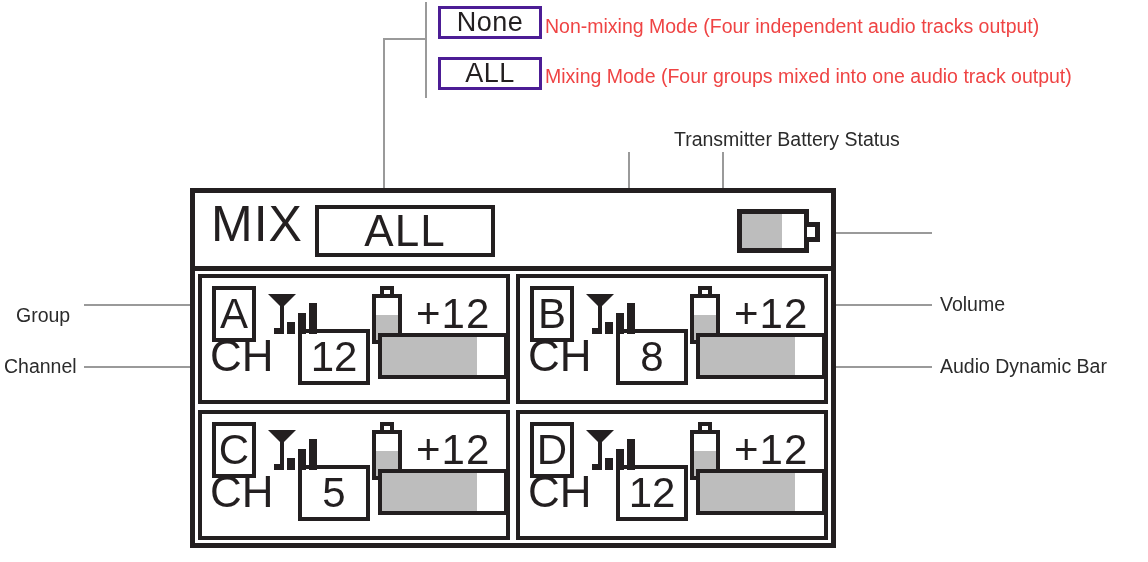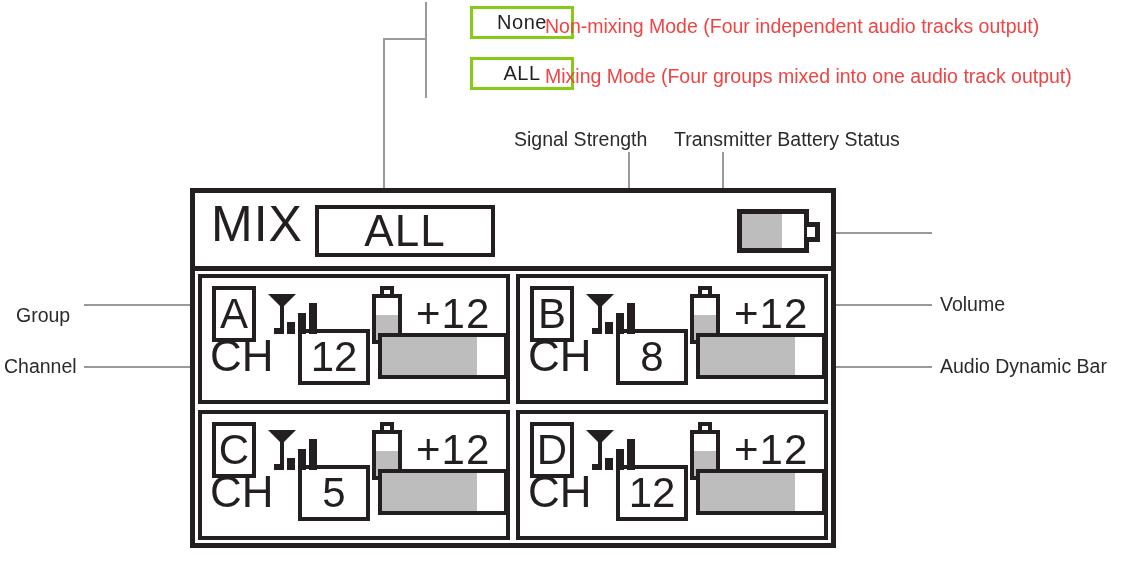--- a/index.html
+++ b/index.html
@@ -13,28 +13,27 @@
   }
   .stage{position:absolute;left:0;top:0;width:1148px;height:562px;}
 
   
   .lead-h{position:absolute;height:0;border-top:2px solid #9a9a9a;}
   .lead-v{position:absolute;width:0;border-left:2px solid #9a9a9a;}
 
   
   .mode-box{
     position:absolute;
-    border:3px solid #84cc16;
+    border:3px solid #4c1d95;
     background:#fff;
     display:flex;align-items:center;justify-content:center;
-    font-size:20px;
+    font-size:27px;
     letter-spacing:.5px;
     color:#231f20;
     box-sizing:border-box;
-    margin-left:32px;
   }
   .mode-desc{
     position:absolute;
     font-size:19.5px;
     white-space:nowrap;
     color:#ef4444;
   }
 
   
   .ann{
@@ -200,21 +199,20 @@
   <div class="mode-box" style="left:438px;top:6px;width:104px;height:33px;">
     <span>None</span>
   </div>
   <div class="mode-desc" style="left:545px;top:15px;">Non-mixing Mode (Four independent audio tracks output)</div>
 
   <div class="mode-box" style="left:438px;top:57px;width:104px;height:33px;">
     <span>ALL</span>
   </div>
   <div class="mode-desc" style="left:545px;top:65px;">Mixing Mode (Four groups mixed into one audio track output)</div>
 
-  <div class="ann" style="left:514px;top:128px;">Signal Strength</div>
   <div class="lead-v" style="left:628px;top:152px;height:148px;"></div>
 
   <div class="ann" style="left:674px;top:128px;">Transmitter Battery Status</div>
   <div class="lead-v" style="left:722px;top:152px;height:138px;"></div>
 
   <div class="ann" style="left:16px;top:304px;">Group</div>
   <div class="lead-h" style="left:84px;top:304px;width:112px;"></div>
 
   <div class="ann" style="left:4px;top:355px;text-align:center;">Channel</div>
   <div class="lead-h" style="left:84px;top:366px;width:112px;"></div>

